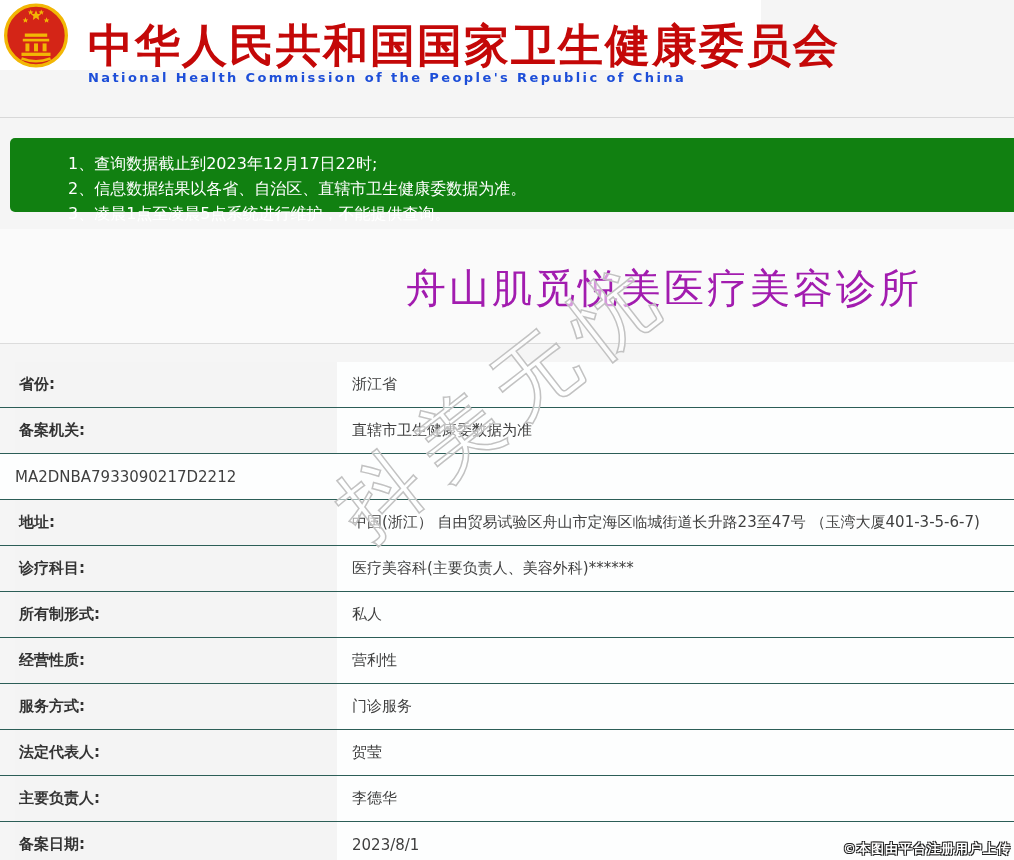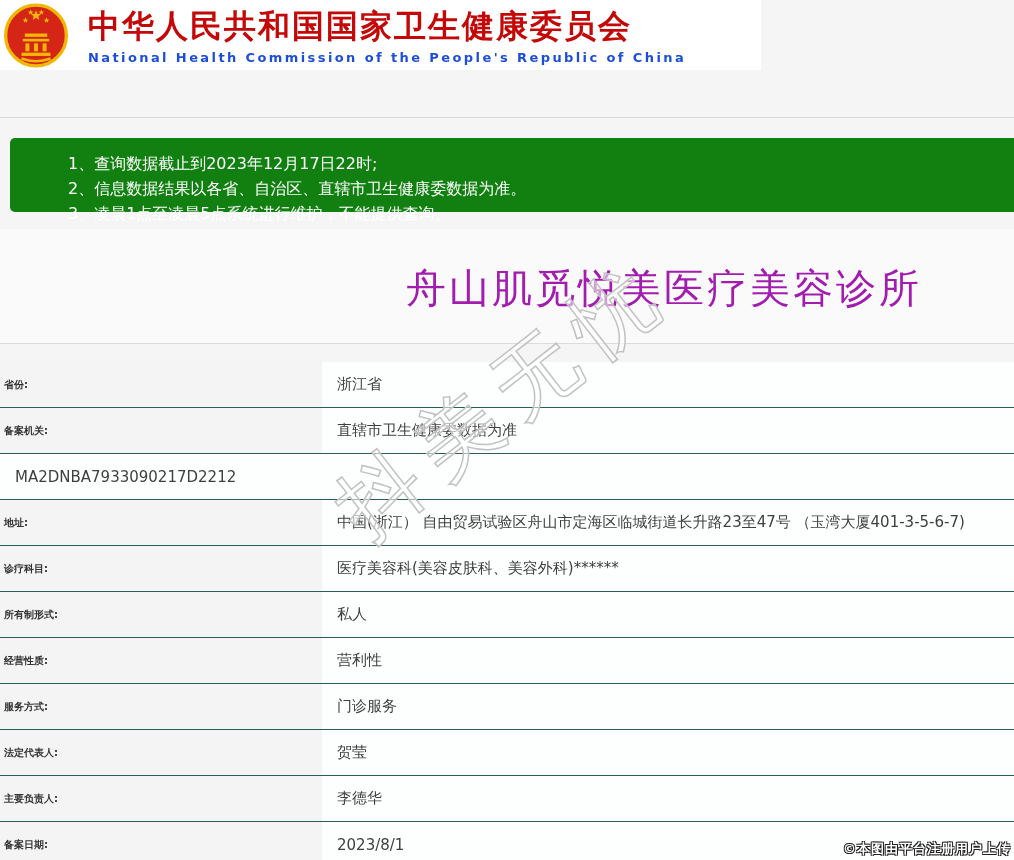--- a/index.html
+++ b/index.html
@@ -11,22 +11,22 @@
   }
 
   
   .header {
     position:absolute; left:0; top:0; width:761px; height:70px;
     background:#ffffff;
   }
   .emblem { position:absolute; left:3px; top:1px; width:66px; height:69px; }
   .header-text { position:absolute; left:88px; top:3px; white-space:nowrap; }
   .title-cn {
-    font-size:32px; font-weight:bold; color:#c40808;
-    letter-spacing:2px; line-height:46px;
+    font-size:45px; font-weight:bold; color:#c40808;
+    letter-spacing:2px; line-height:46px;margin-top:20px;
   }
   .title-en {
     font-size:13px; font-weight:bold; color:#1d4ed8;
     letter-spacing:2.4px; margin-top:1px;
   }
 
   .top-divider {
     position:absolute; left:0; top:117px; width:1014px; height:1px;
     background:#d8d8d8;
   }
@@ -54,21 +54,21 @@
     background:#dcdcdc;
   }
 
   
   .rtable { position:absolute; left:0; top:362px; width:1014px; }
   .trow {
     display:flex; height:46px; border-bottom:1px solid #2c5e57;
   }
   .tlabel {
     width:322px; background:#f4f4f4; display:flex; align-items:center;
-    padding-left:4px; font-size:10px; font-weight:bold; color:#333333;
+    padding-left:4px; font-size:15px; font-weight:bold; color:#333333;margin-left:15px;
   }
   .tvalue {
     flex:1; background:#fdfefe; display:flex; align-items:center;
     padding-left:15px; font-size:15px; color:#3f3f3f; white-space:nowrap;
   }
 
   
   .watermark {
     position:absolute; left:378px; top:462px;
     font-size:82px; line-height:96px; letter-spacing:16px; white-space:nowrap;
@@ -143,21 +143,21 @@
       </div>
       <div class="trow">
         <div class="tvalue">MA2DNBA7933090217D2212</div>
       </div>
       <div class="trow">
         <div class="tlabel">地址:</div>
         <div class="tvalue">中国(浙江） 自由贸易试验区舟山市定海区临城街道长升路23至47号 （玉湾大厦401-3-5-6-7)</div>
       </div>
       <div class="trow">
         <div class="tlabel">诊疗科目:</div>
-        <div class="tvalue">医疗美容科(美容皮肤科、美容外科)******</div>
+        <div class="tvalue">医疗美容科(主要负责人、美容外科)******</div>
       </div>
       <div class="trow">
         <div class="tlabel">所有制形式:</div>
         <div class="tvalue">私人</div>
       </div>
       <div class="trow">
         <div class="tlabel">经营性质:</div>
         <div class="tvalue">营利性</div>
       </div>
       <div class="trow">

